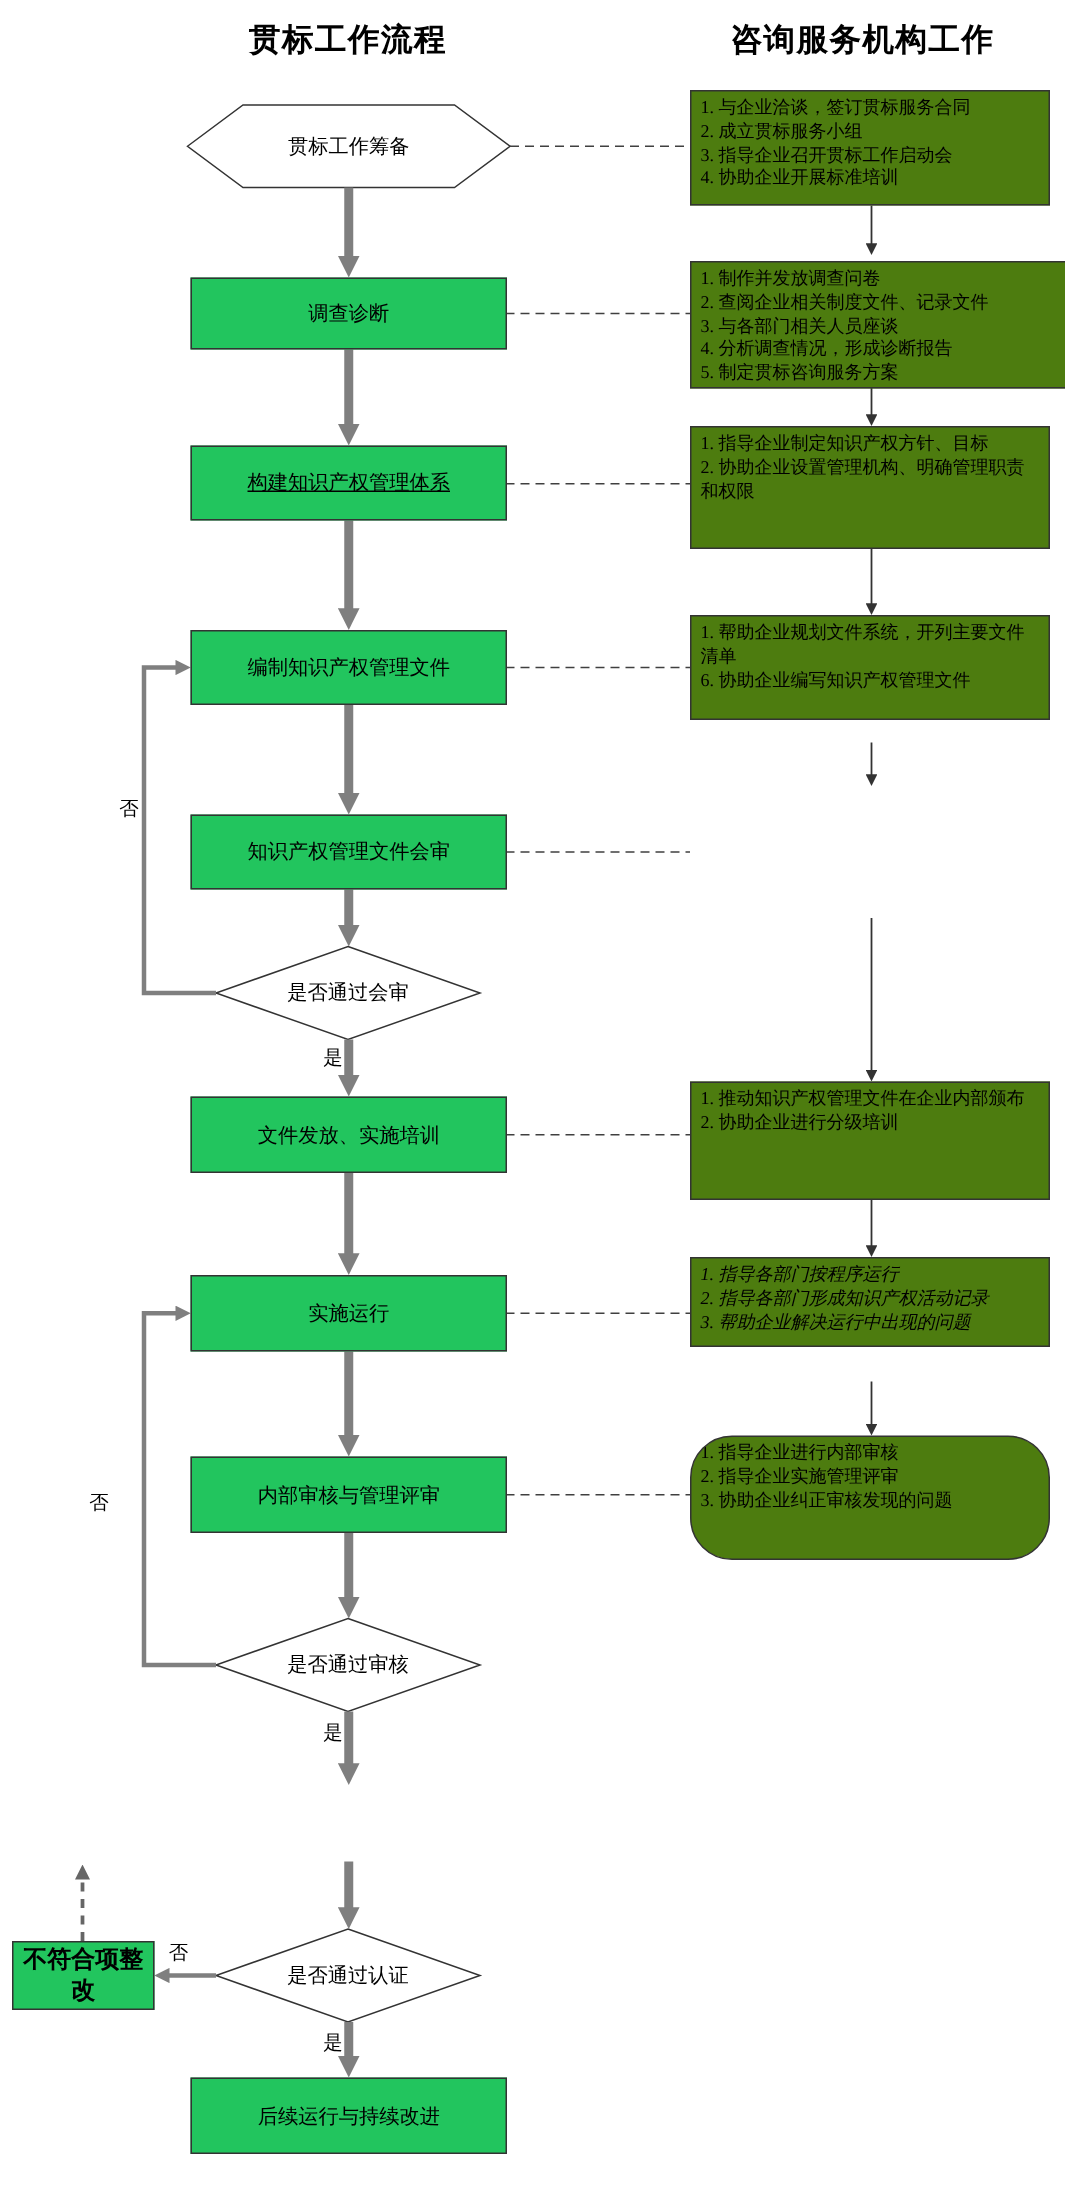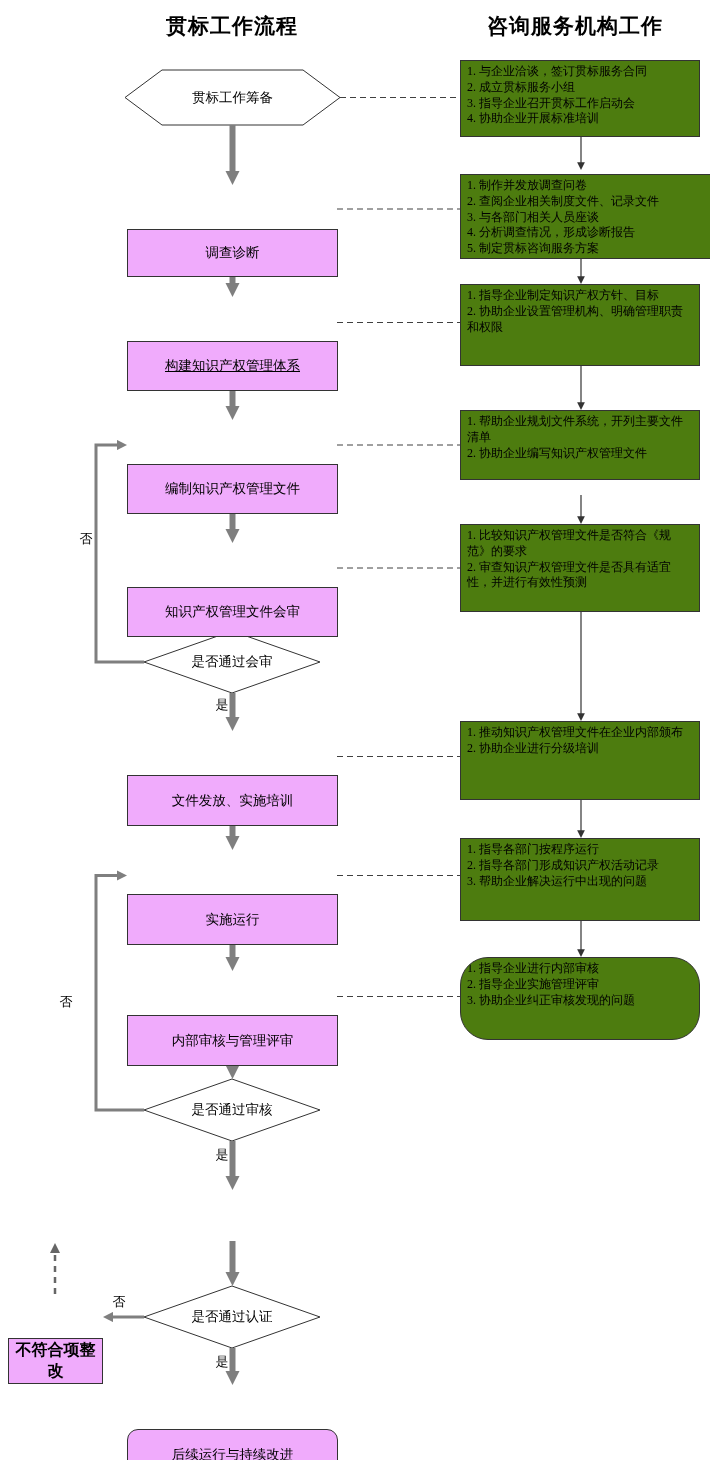--- a/index.html
+++ b/index.html
@@ -5,23 +5,23 @@
   html, body { margin:0; padding:0; background:#fff; }
   .canvas {
     position:relative; width:710px; height:1460px; background:#fff;
     font-family:"Liberation Serif","DejaVu Serif",serif; color:#000;
     overflow:hidden;
   }
   .abs { position:absolute; box-sizing:border-box; }
   .layer { position:absolute; left:0; top:0; }
   .hdr { font-weight:bold; font-size:21px; text-align:center; letter-spacing:1px; }
   .rect-node {
-    border:1px solid #333; background:#f0abfc;
+    border:1px solid #333; background:#22c55e;
     display:flex; align-items:center; justify-content:center;
-    font-size:13.5px; text-align:center;margin-top:44px;
+    font-size:13.5px; text-align:center;
   }
   .shape-label {
     display:flex; align-items:center; justify-content:center;
     font-size:13.5px; text-align:center;
   }
   .cbox {
     border:1px solid #333; background:#4d7c0f;
     padding:3px 6px; font-size:12px; line-height:15.8px;
     overflow:hidden;
   }
@@ -117,21 +117,21 @@
 
   <div class="abs rect-node" style="left:127px; top:850px; width:211px; height:51px;">实施运行</div>
 
   <div class="abs rect-node" style="left:127px; top:971px; width:211px; height:51px;">内部审核与管理评审</div>
 
   <div class="abs shape-label" style="left:144px; top:1079px; width:176px; height:62px;">是否通过审核</div>
 
 
   <div class="abs shape-label" style="left:144px; top:1286px; width:176px; height:62px;">是否通过认证</div>
 
-  <div class="abs rect-node" style="left:127px; top:1385px; width:211px; height:51px;border-radius:11px;">后续运行与持续改进</div>
+  <div class="abs rect-node" style="left:127px; top:1385px; width:211px; height:51px;">后续运行与持续改进</div>
 
   <div class="abs rect-node" style="left:8px; top:1294px; width:95px; height:46px; font-size:16px;font-weight:bold;">不符合项整改</div>
 
   <div class="abs yn" style="left:209px; top:697px;  width:26px;">是</div>
   <div class="abs yn" style="left:209px; top:1147px; width:26px;">是</div>
   <div class="abs yn" style="left:209px; top:1354px; width:26px;">是</div>
   <div class="abs yn" style="left:73px;  top:531px;  width:26px;">否</div>
   <div class="abs yn" style="left:53px;  top:994px;  width:26px;">否</div>
   <div class="abs yn" style="left:106px; top:1294px; width:26px;">否</div>
 
@@ -150,34 +150,30 @@
     <div>5. 制定贯标咨询服务方案</div>
   </div>
 
   <div class="abs cbox" style="left:460px; top:284px; width:240px; height:82px;">
     <div>1. 指导企业制定知识产权方针、目标</div>
     <div>2. 协助企业设置管理机构、明确管理职责和权限</div>
   </div>
 
   <div class="abs cbox" style="left:460px; top:410px; width:240px; height:70px;">
     <div>1. 帮助企业规划文件系统，开列主要文件清单</div>
-    <div>2. 协助企业编写知识产权管理文件</div>
+    <div>6. 协助企业编写知识产权管理文件</div>
   </div>
 
-  <div class="abs cbox" style="left:460px; top:524px; width:240px; height:88px;">
-    <div>1. 比较知识产权管理文件是否符合《规范》的要求</div>
-    <div>2. 审查知识产权管理文件是否具有适宜性，并进行有效性预测</div>
-  </div>
 
   <div class="abs cbox" style="left:460px; top:721px; width:240px; height:79px;">
     <div>1. 推动知识产权管理文件在企业内部颁布</div>
     <div>2. 协助企业进行分级培训</div>
   </div>
 
-  <div class="abs cbox" style="left:460px; top:838px; width:240px; height:83px;">
+  <div class="abs cbox" style="left:460px; top:838px; width:240px; height:60px;font-style:italic;">
     <div>1. 指导各部门按程序运行</div>
     <div>2. 指导各部门形成知识产权活动记录</div>
     <div>3. 帮助企业解决运行中出现的问题</div>
   </div>
 
   <div class="abs cbox" style="left:460px; top:957px; width:240px; height:83px;border-radius:28px;">
     <div>1. 指导企业进行内部审核</div>
     <div>2. 指导企业实施管理评审</div>
     <div>3. 协助企业纠正审核发现的问题</div>
   </div>

